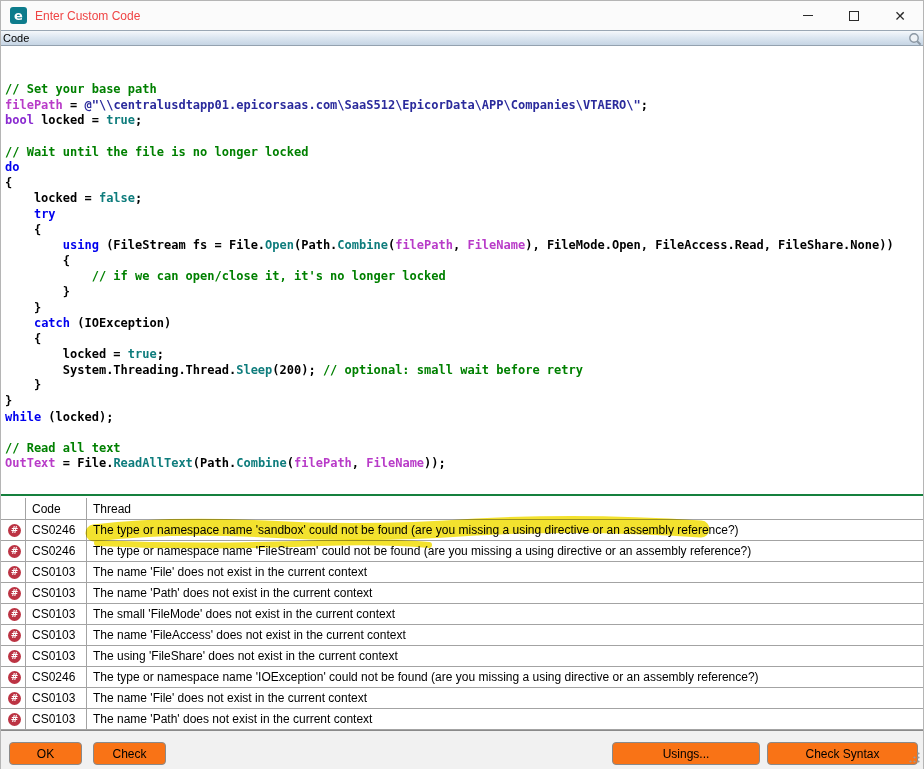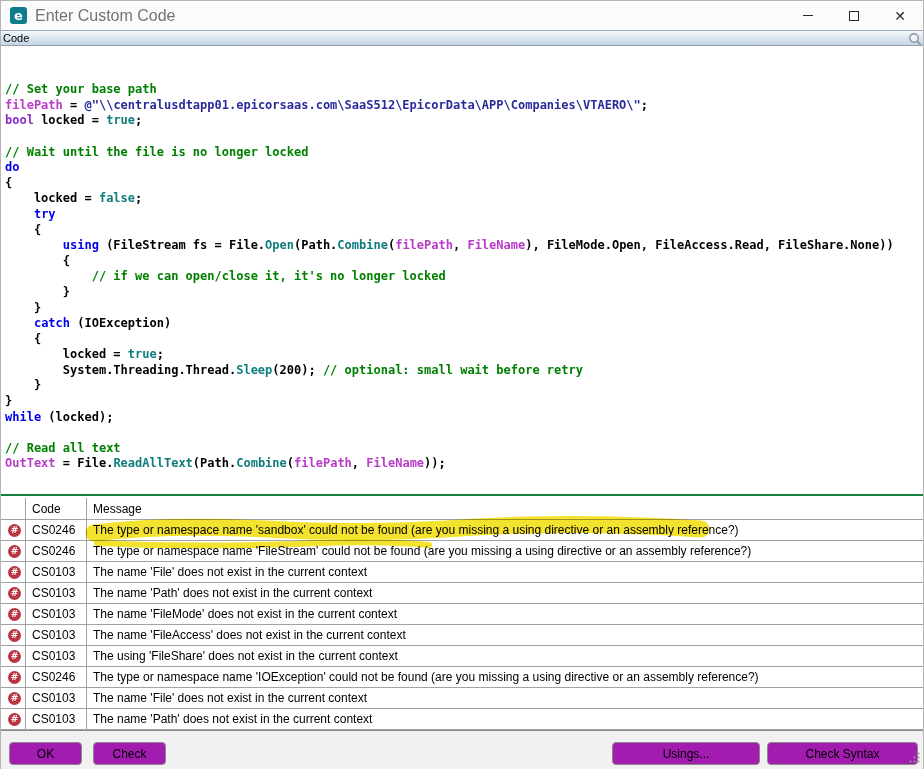--- a/index.html
+++ b/index.html
@@ -8,21 +8,21 @@
   .window { position:relative; width:924px; height:769px; background:#ffffff;
             border:1px solid #b5b5b5; }
 
   
   .titlebar { position:absolute; left:0; top:0; width:100%; height:29px;
               background:#fbfbfb; display:flex; align-items:center; }
   .app-icon { width:17px; height:17px; margin-left:9px; border-radius:3px;
               background:#0d7c8c; color:#ffffff; font-weight:bold; font-size:13px;
               display:flex; align-items:center; justify-content:center;
               font-family:"DejaVu Sans", sans-serif; line-height:1; }
-  .title-text { margin-left:8px; font-size:16px; color:#737373; }
+  .title-text { margin-left:8px; font-size:12px; color:#ef4444; }
   .win-controls { position:absolute; right:0; top:0; height:29px; display:flex; }
   .win-btn { width:46px; height:29px; display:flex; align-items:center; justify-content:center;
              color:#2a2a2a; cursor:default; }
   .glyph-min { width:10px; height:0; border-top:1.4px solid #2a2a2a; display:block; }
   .glyph-max { width:10px; height:10px; border:1.4px solid #2a2a2a; display:block; }
   .glyph-close { font-size:14px; line-height:1; font-family:"DejaVu Sans", sans-serif; }
 
   
   .code-bar { position:absolute; left:0; top:29px; width:100%; height:16px;
               background:linear-gradient(180deg,#f5f8fb 0%,#dde7f1 45%,#c6d5e4 100%);
@@ -52,21 +52,21 @@
   .err-icon { width:13px; height:13px; border-radius:50%; background:#bc3343;
               color:#ffffff; font-size:9px; font-weight:bold; line-height:13px;
               text-align:center; margin-left:1px;
               font-family:"DejaVu Sans", sans-serif; }
   .hl-overlay { position:absolute; left:0; top:0; width:924px; height:233px;
                 pointer-events:none; mix-blend-mode:multiply; }
 
   
   .footer { position:absolute; left:0; top:730px; width:100%; height:39px;
             background:#f1f1f1; }
-  .btn { position:absolute; top:11px; height:23px; background:#a21caf;
+  .btn { position:absolute; top:11px; height:23px; background:#f97316;
          border:1px solid #8a8a8a; border-radius:4px; font-size:12px; color:#000;
          display:flex; align-items:center; justify-content:center;
          font-family:"Liberation Sans", sans-serif; cursor:default; }
   .btn-ok { left:8px; width:73px; }
   .btn-cancel { left:92px; width:73px; }
   .btn-usings { left:611px; width:148px; }
   .btn-check { left:766px; width:151px; }
   .resize-grip { position:absolute; right:2px; bottom:2px; }
 </style>
 </head>
@@ -99,21 +99,21 @@
       </svg>
     </span>
   </div>
 
   <div class="editor" id="editor"><div class="code-line">&nbsp;</div><div class="code-line">&nbsp;</div><div class="code-line"><span style="color: rgb(0, 128, 0);">// Set your base path</span></div><div class="code-line"><span style="color: rgb(184, 59, 200);">filePath</span><span style="color: rgb(0, 0, 0);"> = </span><span style="color: rgb(42, 42, 156);">@"\\centralusdtapp01.epicorsaas.com\SaaS512\EpicorData\APP\Companies\VTAERO\"</span><span style="color: rgb(0, 0, 0);">;</span></div><div class="code-line"><span style="color: rgb(138, 43, 208);">bool</span><span style="color: rgb(0, 0, 0);"> locked = </span><span style="color: rgb(14, 124, 124);">true</span><span style="color: rgb(0, 0, 0);">;</span></div><div class="code-line">&nbsp;</div><div class="code-line"><span style="color: rgb(0, 128, 0);">// Wait until the file is no longer locked</span></div><div class="code-line"><span style="color: rgb(0, 0, 238);">do</span></div><div class="code-line"><span style="color: rgb(0, 0, 0);">{</span></div><div class="code-line"><span style="color: rgb(0, 0, 0);">    locked = </span><span style="color: rgb(14, 124, 124);">false</span><span style="color: rgb(0, 0, 0);">;</span></div><div class="code-line"><span style="color: rgb(0, 0, 0);">    </span><span style="color: rgb(0, 0, 238);">try</span></div><div class="code-line"><span style="color: rgb(0, 0, 0);">    {</span></div><div class="code-line"><span style="color: rgb(0, 0, 0);">        </span><span style="color: rgb(0, 0, 238);">using</span><span style="color: rgb(0, 0, 0);"> (FileStream fs = File.</span><span style="color: rgb(14, 124, 124);">Open</span><span style="color: rgb(0, 0, 0);">(Path.</span><span style="color: rgb(14, 124, 124);">Combine</span><span style="color: rgb(0, 0, 0);">(</span><span style="color: rgb(184, 59, 200);">filePath</span><span style="color: rgb(0, 0, 0);">, </span><span style="color: rgb(184, 59, 200);">FileName</span><span style="color: rgb(0, 0, 0);">), FileMode.Open, FileAccess.Read, FileShare.None))</span></div><div class="code-line"><span style="color: rgb(0, 0, 0);">        {</span></div><div class="code-line"><span style="color: rgb(0, 128, 0);">            // if we can open/close it, it's no longer locked</span></div><div class="code-line"><span style="color: rgb(0, 0, 0);">        }</span></div><div class="code-line"><span style="color: rgb(0, 0, 0);">    }</span></div><div class="code-line"><span style="color: rgb(0, 0, 0);">    </span><span style="color: rgb(0, 0, 238);">catch</span><span style="color: rgb(0, 0, 0);"> (IOException)</span></div><div class="code-line"><span style="color: rgb(0, 0, 0);">    {</span></div><div class="code-line"><span style="color: rgb(0, 0, 0);">        locked = </span><span style="color: rgb(14, 124, 124);">true</span><span style="color: rgb(0, 0, 0);">;</span></div><div class="code-line"><span style="color: rgb(0, 0, 0);">        System.Threading.Thread.</span><span style="color: rgb(14, 124, 124);">Sleep</span><span style="color: rgb(0, 0, 0);">(200); </span><span style="color: rgb(0, 128, 0);">// optional: small wait before retry</span></div><div class="code-line"><span style="color: rgb(0, 0, 0);">    }</span></div><div class="code-line"><span style="color: rgb(0, 0, 0);">}</span></div><div class="code-line"><span style="color: rgb(0, 0, 238);">while</span><span style="color: rgb(0, 0, 0);"> (locked);</span></div><div class="code-line">&nbsp;</div><div class="code-line"><span style="color: rgb(0, 128, 0);">// Read all text</span></div><div class="code-line"><span style="color: rgb(184, 59, 200);">OutText</span><span style="color: rgb(0, 0, 0);"> = File.</span><span style="color: rgb(14, 124, 124);">ReadAllText</span><span style="color: rgb(0, 0, 0);">(Path.</span><span style="color: rgb(14, 124, 124);">Combine</span><span style="color: rgb(0, 0, 0);">(</span><span style="color: rgb(184, 59, 200);">filePath</span><span style="color: rgb(0, 0, 0);">, </span><span style="color: rgb(184, 59, 200);">FileName</span><span style="color: rgb(0, 0, 0);">));</span></div></div>
 
   <div class="grid" id="grid">
     <div class="grid-row header">
       <div class="grid-cell"></div>
       <div class="grid-cell">Code</div>
-      <div class="grid-cell msg">Message</div>
+      <div class="grid-cell msg">Thread</div>
     </div>
     <div id="grid-rows">
         <div class="grid-row">
           <div class="grid-cell">
             <span class="err-icon" style="background: rgb(188, 51, 67);">#</span>
           </div>
           <div class="grid-cell">CS0246</div>
           <div class="grid-cell msg">The type or namespace name 'sandbox' could not be found (are you missing a using directive or an assembly reference?)</div>
         </div>
         <div class="grid-row">
@@ -135,21 +135,21 @@
             <span class="err-icon" style="background: rgb(188, 51, 67);">#</span>
           </div>
           <div class="grid-cell">CS0103</div>
           <div class="grid-cell msg">The name 'Path' does not exist in the current context</div>
         </div>
         <div class="grid-row">
           <div class="grid-cell">
             <span class="err-icon" style="background: rgb(188, 51, 67);">#</span>
           </div>
           <div class="grid-cell">CS0103</div>
-          <div class="grid-cell msg">The name 'FileMode' does not exist in the current context</div>
+          <div class="grid-cell msg">The small 'FileMode' does not exist in the current context</div>
         </div>
         <div class="grid-row">
           <div class="grid-cell">
             <span class="err-icon" style="background: rgb(188, 51, 67);">#</span>
           </div>
           <div class="grid-cell">CS0103</div>
           <div class="grid-cell msg">The name 'FileAccess' does not exist in the current context</div>
         </div>
         <div class="grid-row">
           <div class="grid-cell">

